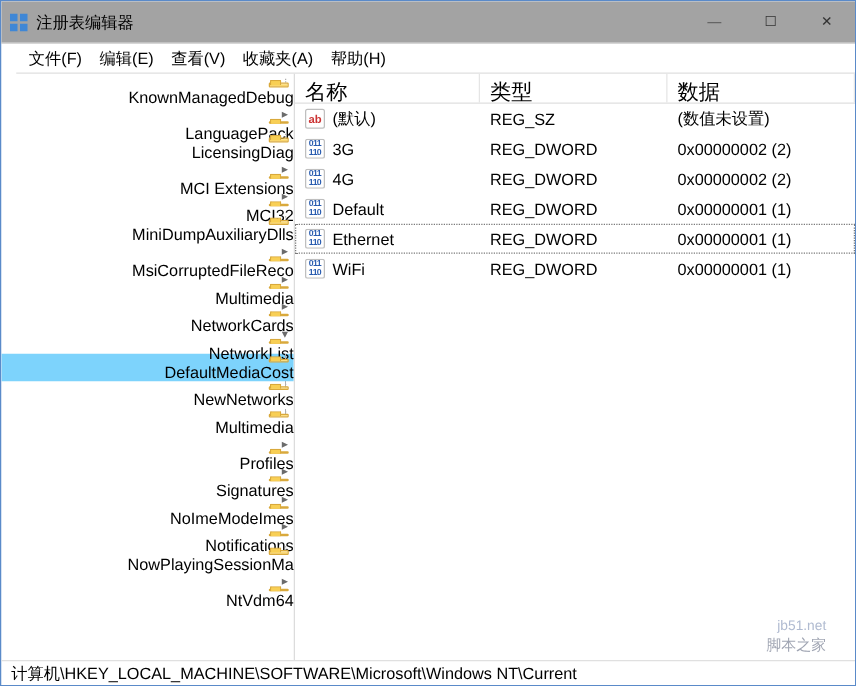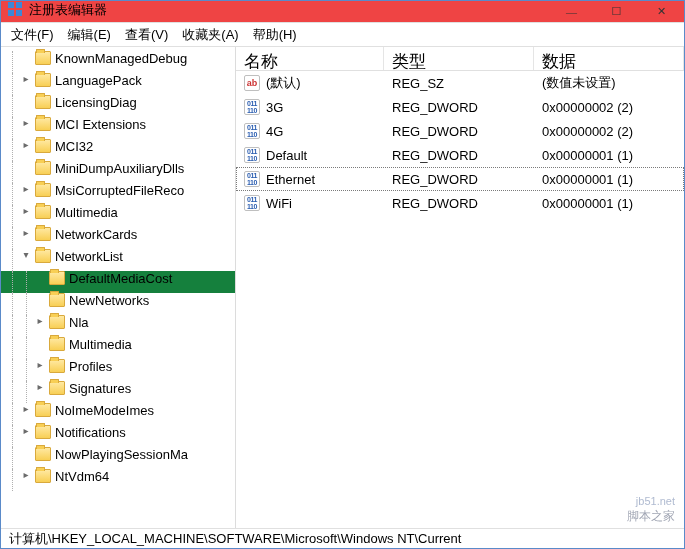--- a/index.html
+++ b/index.html
@@ -1,47 +1,47 @@
 <!DOCTYPE html>
 <html><head>
   <meta charset="utf-8">
   <style>
     * { margin: 0; padding: 0; box-sizing: border-box; font-family: "Microsoft YaHei", "Segoe UI", Tahoma, sans-serif; }
     body { width: 685px; height: 549px; background: #fff; display: flex; flex-direction: column; border: 1px solid #5a8ac9; font-size: 13px; color: #000; }
-    .titlebar { height: 22px; background: #ef4444; display: flex; padding-left: 6px; border-bottom: 1px solid #e0e0e0; }
+    .titlebar { height: 34px; background: #a3a3a3; display: flex; align-items: center; padding-left: 6px; border-bottom: 1px solid #e0e0e0; }
     .title-icon { width: 16px; height: 16px; margin-right: 6px; display:flex; align-items:center; justify-content:center; }
     .title-text { flex: 1; font-size: 13px; }
     .win-btns { display: flex; height: 100%; }
     .win-btn { width: 45px; display: flex; align-items:center; justify-content:center; font-family: "Segoe UI Symbol"; font-size: 11px; color:#333; }
     .win-btn.close { width: 45px; }
-    .menubar { height: 24px; display: flex; align-items: center; gap: 14px; padding: 0 10px; border-bottom: 1px solid #e0e0e0; font-size: 13px; }
+    .menubar { height: 24px; display: flex; align-items: center; gap: 14px; padding: 0 10px; border-bottom: 1px solid #e0e0e0; font-size: 13px; margin-left: 12px; }
     .content { flex: 1; display: flex; min-height: 0; }
     .tree { width: 235px; border-right: 1px solid #dcdcdc; overflow: hidden; padding-top: 4px; position:relative; }
-    .tree-row { height: 22px; display: flex; align-items: flex-start; padding-left: 4px; white-space: nowrap; }
+    .tree-row { height: 22px; display: flex; align-items: flex-end; padding-left: 4px; white-space: nowrap; flex-direction: column; }
     .tw { width: 14px; display:inline-flex; align-items:center; justify-content:center; color:#6b6b6b; font-size:10px; }
     .twisty::before { content:"▸"; }
     .twisty.open::before { content:"▾"; }
     .folder { width:16px; height:14px; margin: 0 4px 0 2px; display:inline-block; background: linear-gradient(#ffe9a3,#f8cf55); border:1px solid #d9a93c; border-radius:1px; position:relative; }
     .folder::before{ content:""; position:absolute; top:-3px; left:0; width:7px; height:3px; background:#f8cf55; border:1px solid #d9a93c; border-bottom:none; border-radius:1px 1px 0 0; }
     .vline { display:inline-block; width:14px; height:22px; position:relative; }
     .vline::before{ content:""; position:absolute; left:7px; top:0; bottom:0; border-left:1px dotted #b0b0b0; }
-    .tree-row.selected { background:#15803d; }
+    .tree-row.selected { background:#7dd3fc; }
     .list { flex:1; display:flex; flex-direction:column; }
     .list-header { height: 24px; display:flex; border-bottom: 1px solid #e0e0e0; font-size:17px; }
     .list-header .col { padding: 3px 8px; border-right:1px solid #e5e5e5; }
     .col.name{ width:148px; } .col.type{ width:150px; } .col.data{ flex:1; }
     .list-body { flex:1; overflow:hidden; }
     .list-row { height:24px; display:flex; align-items:center; }
     .list-row .cell { padding: 0 8px; display:flex; align-items:center; gap:6px; overflow:hidden; white-space:nowrap; }
     .cell.name{ width:148px; } .cell.type{ width:150px; } .cell.data{ flex:1; }
     .list-row.sel { outline:1px dotted #7a7a7a; outline-offset:-1px; }
     .ico-sz{ width:16px; height:16px; display:inline-flex; align-items:center; justify-content:center; background:#fff; border:1px solid #bfbfbf; border-radius:2px; font-size:9px; color:#c33; font-weight:bold; }
     .ico-dw{ width:16px; height:16px; display:inline-flex; align-items:center; justify-content:center; background:#fff; border:1px solid #bfbfbf; border-radius:2px; font-size:7px; color:#2a5db0; font-weight:bold; letter-spacing:-0.5px; }
     .statusbar { height: 20px; border-top:1px solid #e0e0e0; display:flex; align-items:center; padding:0 8px; font-size:13px; white-space:nowrap; overflow:hidden; }
-    .watermark{ position:fixed; right:10px; bottom:26px; text-align:right; font-size:12px; color:rgba(80,90,115,0.55); line-height:1.2; pointer-events:none; }
+    .watermark{ position:fixed; right:24px; bottom:26px; text-align:right; font-size:12px; color:rgba(80,90,115,0.55); line-height:1.2; pointer-events:none; }
     .watermark .wm1{ color:rgba(110,130,170,0.55); font-size:11px; }
   </style>
 </head>
 <body>
 
 <div class="titlebar">
   <span class="title-icon">
     <svg width="16" height="16">
         <rect x="1" y="1" width="6" height="6" fill="#3f87d6"></rect>
         <rect x="9" y="1" width="6" height="6" fill="#3f87d6"></rect>
@@ -137,27 +137,20 @@
       <div class="tree-row">
         <span class="vline"></span>
         <span class="vline"></span>
         <span class="tw"></span>
         <span class="folder"></span>
         <span>NewNetworks</span>
       </div>
       <div class="tree-row">
         <span class="vline"></span>
         <span class="vline"></span>
-        <span class="tw twisty"></span>
-        <span class="folder"></span>
-        <span>Nla</span>
-      </div>
-      <div class="tree-row">
-        <span class="vline"></span>
-        <span class="vline"></span>
         <span class="tw"></span>
         <span class="folder"></span>
         <span>Multimedia</span>
       </div>
       <div class="tree-row">
         <span class="vline"></span>
         <span class="vline"></span>
         <span class="tw twisty"></span>
         <span class="folder"></span>
         <span>Profiles</span>

